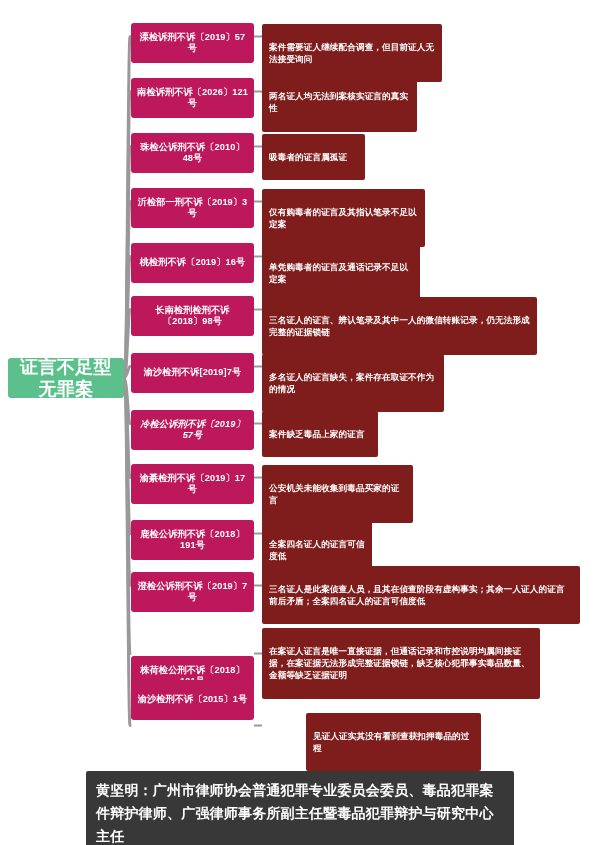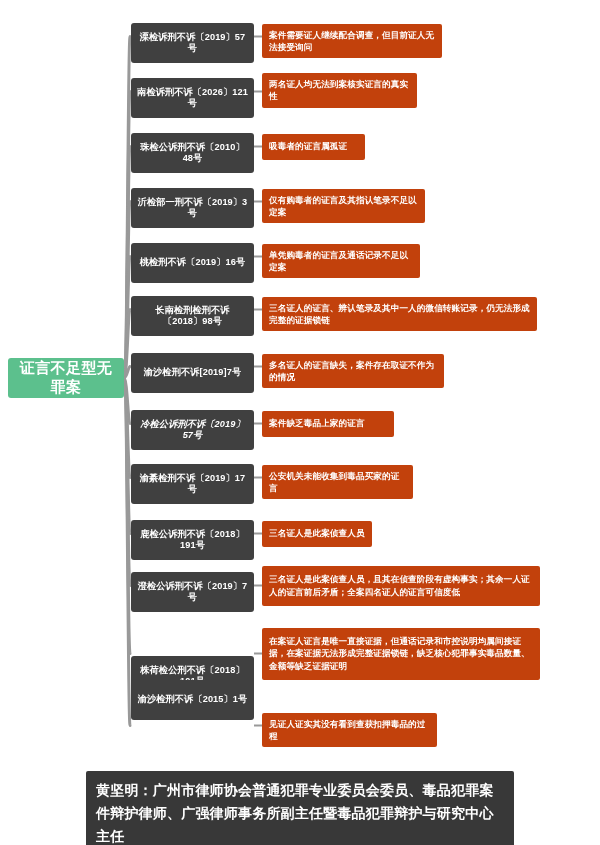--- a/index.html
+++ b/index.html
@@ -31,55 +31,55 @@
   }
   .node {
     position: absolute;
     box-sizing: border-box;
     display: flex;
     align-items: center;
   }
   .root-node {
     background: #5cc08d;
     color: #ffffff;
-    font-size: 15px;
+    font-size: 18px;
     font-weight: bold;
     letter-spacing: 0.4px;
     border-radius: 3px;
     padding: 7px 7px;
     left: 8px;
     top: 358px;
     width: 116px;
     height: 40px;
     justify-content: center;
     text-align: center;
     line-height: 1.25;
   }
   .case-node {
-    background: #404040;
+    background: #be185d;
     color: #ffffff;
     font-size: 9.2px;
     font-weight: bold;
     border-radius: 3px;
     padding: 20px 6px;
     left: 131px;
     width: 123px;
     height: 27px;
     justify-content: center;
     text-align: center;
     line-height: 1.2;
     letter-spacing: 0.1px;
   }
   .desc-node {
-    background: #c2410c;
+    background: #7f1d1d;
     color: #ffffff;
     font-size: 8.6px;
     font-weight: bold;
     border-radius: 2px;
-    padding: 5px 7px;
+    padding: 17px 7px;
     left: 262px;
     line-height: 1.45;
     letter-spacing: 0.1px;
     text-align: left;
     display: flex;
     align-items: center;
   }
   .footer-note {
     position: absolute;
     left: 86px;
@@ -141,27 +141,27 @@
       <div class="node desc-node" style="top: 133.5px; width: 103px; min-height: 26px;">吸毒者的证言属孤证</div>
       <div class="node case-node" style="top: 188px;">沂检部一刑不诉〔2019〕3号</div>
       <div class="node desc-node" style="top: 188.5px; width: 163px; min-height: 26px;">仅有购毒者的证言及其指认笔录不足以定案</div>
       <div class="node case-node" style="top: 243px;">桃检刑不诉〔2019〕16号</div>
       <div class="node desc-node" style="top: 243.5px; width: 158px; min-height: 26px;">单凭购毒者的证言及通话记录不足以定案</div>
       <div class="node case-node" style="top: 296px;">长南检刑检刑不诉〔2018〕98号</div>
       <div class="node desc-node" style="top: 296.5px; width: 275px; min-height: 26px;">三名证人的证言、辨认笔录及其中一人的微信转账记录，仍无法形成完整的证据锁链</div>
       <div class="node case-node" style="top: 353px;">渝沙检刑不诉[2019]7号</div>
       <div class="node desc-node" style="top: 353.5px; width: 182px; min-height: 26px;">多名证人的证言缺失，案件存在取证不作为的情况</div>
       <div class="node case-node" style="top: 410px; font-style: italic;">冷检公诉刑不诉〔2019〕57号</div>
-      <div class="node desc-node" style="top: 410.5px; width: 132px; min-height: 26px;">案件缺乏毒品上家的证言</div>
+      <div class="node desc-node" style="top: 410.5px; width: 116px; min-height: 26px;">案件缺乏毒品上家的证言</div>
       <div class="node case-node" style="top: 464px;">渝綦检刑不诉〔2019〕17号</div>
       <div class="node desc-node" style="top: 464.5px; width: 151px; min-height: 26px;">公安机关未能收集到毒品买家的证言</div>
       <div class="node case-node" style="top: 520px;">鹿检公诉刑不诉〔2018〕191号</div>
-      <div class="node desc-node" style="top: 520.5px; width: 110px; min-height: 26px;">三名证人是此案侦查人员</div>
+      <div class="node desc-node" style="top: 520.5px; width: 110px; min-height: 26px;">全案四名证人的证言可信度低</div>
       <div class="node case-node" style="top: 572px;">澄检公诉刑不诉〔2019〕7号</div>
-      <div class="node desc-node" style="top: 565.5px; width: 278px; min-height: 40px;">三名证人是此案侦查人员，且其在侦查阶段有虚构事实；其余一人证人的证言前后矛盾；全案四名证人的证言可信度低</div>
+      <div class="node desc-node" style="top: 565.5px; width: 318px; min-height: 40px;">三名证人是此案侦查人员，且其在侦查阶段有虚构事实；其余一人证人的证言前后矛盾；全案四名证人的证言可信度低</div>
       <div class="node case-node" style="top: 640px; margin-top: 16px;">株荷检公刑不诉〔2018〕101号</div>
       <div class="node desc-node" style="top: 627.5px; width: 278px; min-height: 52px;">在案证人证言是唯一直接证据，但通话记录和市控说明均属间接证据，在案证据无法形成完整证据锁链，缺乏核心犯罪事实毒品数量、金额等缺乏证据证明</div>
       <div class="node case-node" style="top: 680px;">渝沙检刑不诉〔2015〕1号</div>
-      <div class="node desc-node" style="top: 712.5px; width: 175px; min-height: 26px;">见证人证实其没有看到查获扣押毒品的过程</div>
+      <div class="node desc-node" style="top: 712.5px; width: 175px; min-height: 26px; margin-left: 44px;">见证人证实其没有看到查获扣押毒品的过程</div>
     </div>
 
   <div class="footer-note">黄坚明：广州市律师协会普通犯罪专业委员会委员、毒品犯罪案件辩护律师、广强律师事务所副主任暨毒品犯罪辩护与研究中心主任</div>
 </div>
 
 </body></html>

